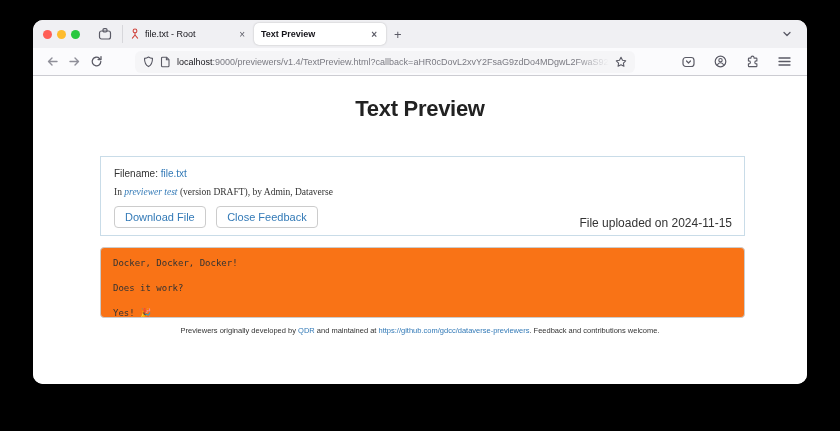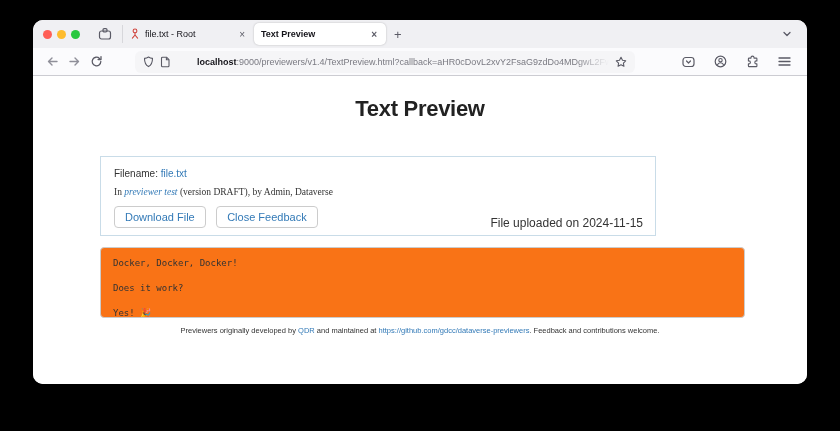--- a/index.html
+++ b/index.html
@@ -41,30 +41,30 @@
   .nav-icon { display:flex; align-items:center; justify-content:center;
               width:22px; height:22px; }
   .urlbar {
     flex:1; height:22px; margin:0 10px 0 28px; background:#f5f5f7;
     border-radius:6px; display:flex; align-items:center; padding:0 8px;
     max-width:500px;
   }
   .urlbar .u-icon { display:flex; margin-right:6px; }
   .url-text { flex:1; font-size:9px; white-space:nowrap; overflow:hidden;
               position:relative; color:#7a7a82; }
-  .url-host { color:#15141a; font-weight:700;margin-left:20px; }
+  .url-host { color:#15141a; font-weight:400; }
   .url-fade { position:absolute; right:0; top:0; bottom:0; width:34px;
               background:linear-gradient(to right, rgba(245,245,247,0), #f5f5f7); }
   .nav-right { display:flex; align-items:center; gap:10px; margin-left:auto; padding-right:4px; }
   
   .content { position:relative; height:308px; background:#fff; color:#333; }
   .page-title { text-align:center; padding-top:20px; font-size:22px;
                 font-weight:700; color:#222; letter-spacing:-.3px; }
   .info-box {
-    position:absolute; left:67px; top:80px; width:556px; height:80px;
+    position:absolute; left:67px; top:80px; width:645px; height:80px;
     border:1px solid #c9dce8; background:#fff; padding:11px 13px;
   }
   .info-line1 { font-size:10px; margin-bottom:8px; }
   .info-line2 { font-size:9.5px; margin-bottom:9px;font-family:Liberation Serif, serif; }
   a, .link { color:#337ab7; text-decoration:none; cursor:pointer; }
   .link-italic { font-style:italic; }
   .btn {
     display:inline-block; font-size:11px; color:#337ab7; background:#fff;
     border:1px solid #ccc; border-radius:4px; padding:4px 10px;
     margin-right:6px; cursor:pointer;

